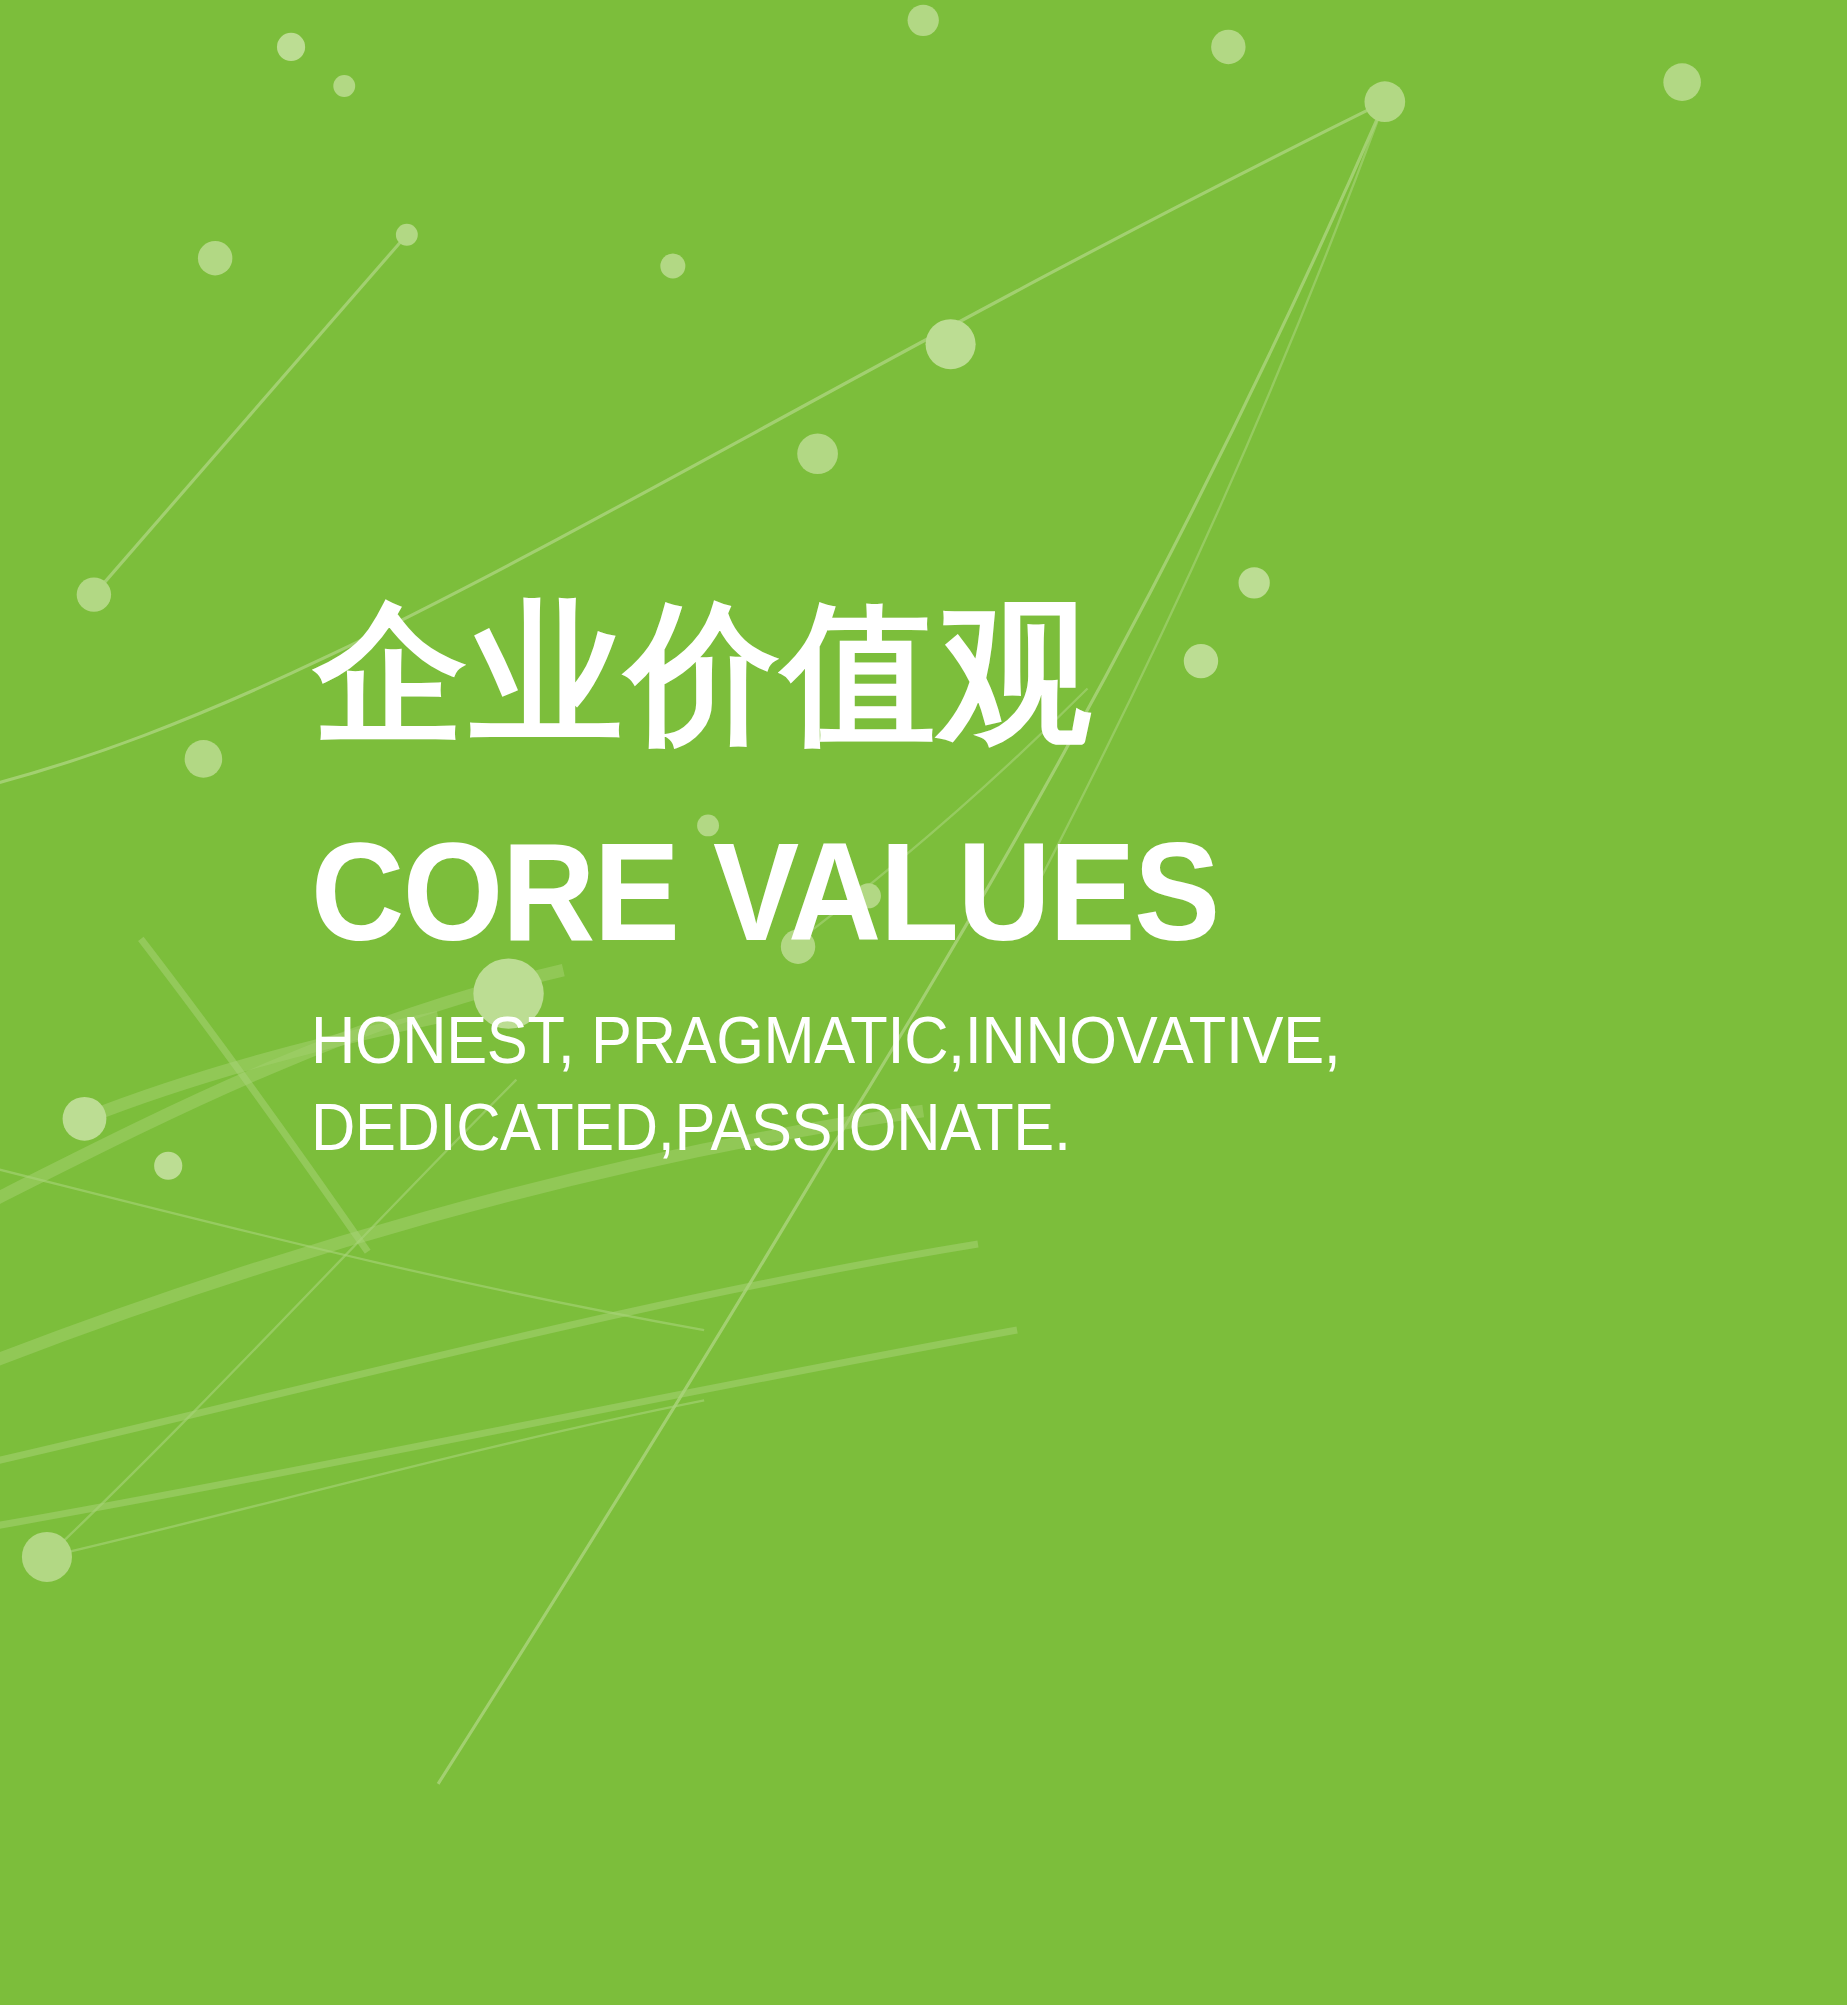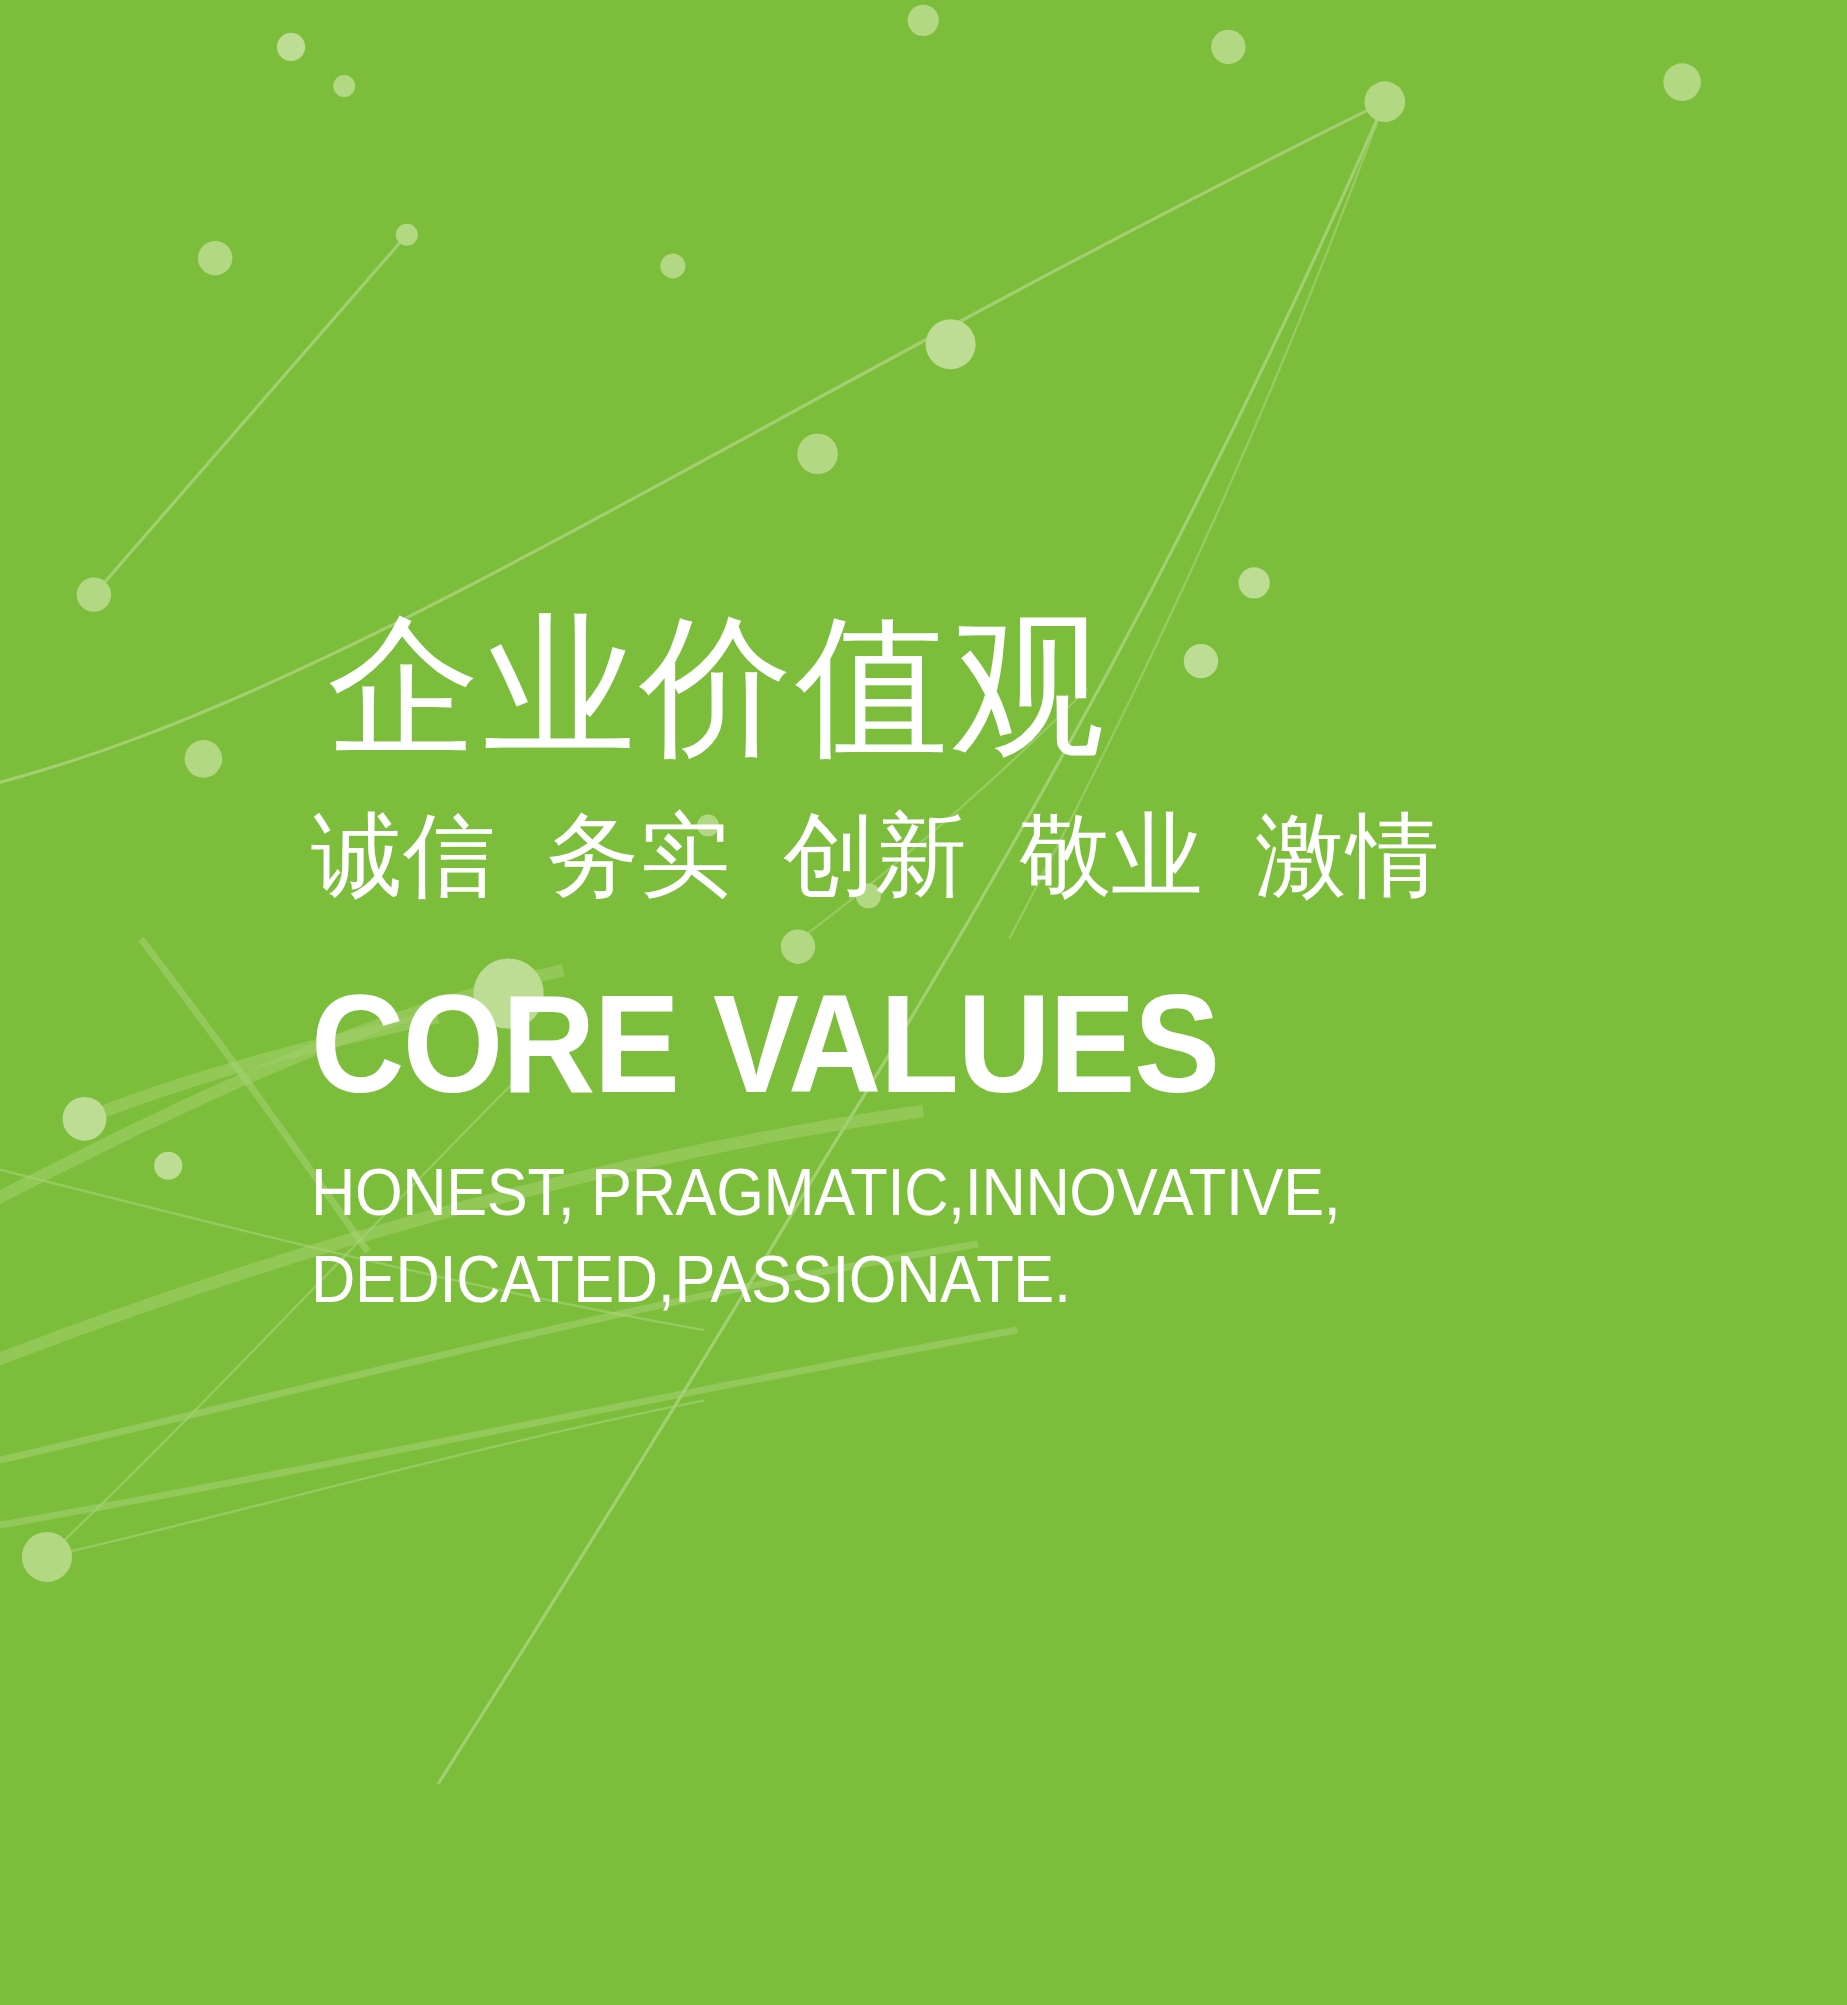--- a/index.html
+++ b/index.html
@@ -27,23 +27,23 @@
   #content {
     position: absolute;
     left: 311px;
     top: 594px;
     width: 1408px;
   }
   .title-cn {
     color: #ffffff;
     font-size: 153px;
     line-height: 1.0;
-    font-weight: 400;
+    font-weight: 700;
     letter-spacing: 3.1px;
-    margin: 16px;
+    margin: 3px;
     white-space: nowrap;
     font-family: "DejaVu Sans", "Liberation Sans", sans-serif;
   }
   .subtitle-cn {
     color: #ffffff;
     font-size: 92px;
     line-height: 1.0;
     font-weight: 400;
     margin: 0;
     margin-top: 47px;
@@ -136,23 +136,20 @@
       <circle class="nd" cx="1110" cy="1145" r="16"></circle>
       <circle class="ndS" cx="215" cy="1490" r="18"></circle>
       <circle class="nd" cx="905" cy="1055" r="14"></circle>
     </g>
   </svg>
 
   <div id="content">
 
     <h1 class="title-cn">企业价值观</h1>
 
-    <h2 class="subtitle-cn">
-      <span class="w">诚信</span><span class="gap"></span><span class="w">务实</span><span class="gap"></span><span class="w">创新</span><span class="gap"></span><span class="w">敬业</span><span class="gap"></span><span class="w">激情</span>
-    </h2>
 
     <div class="title-en">CORE VALUES</div>
 
     <div class="subtitle-en">
       <div>HONEST, PRAGMATIC,INNOVATIVE,</div>
       <div>DEDICATED,PASSIONATE.</div>
     </div>
 
   </div>
 </div>

